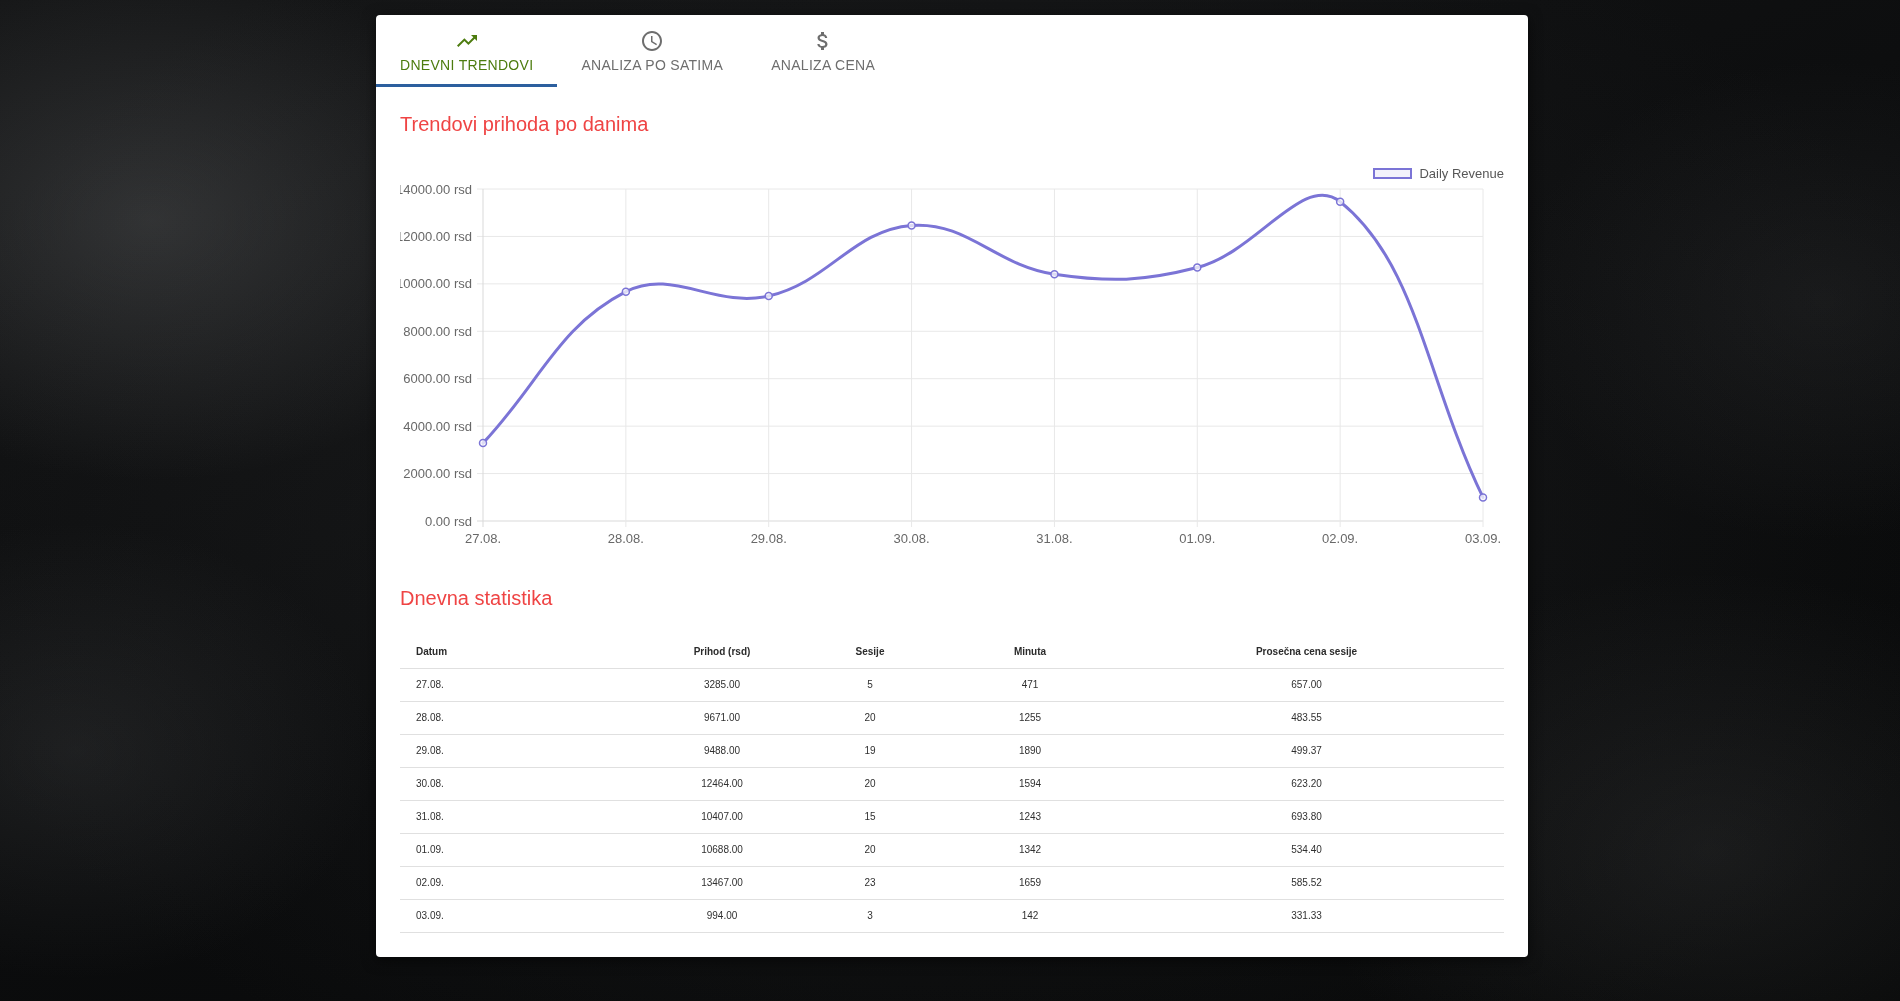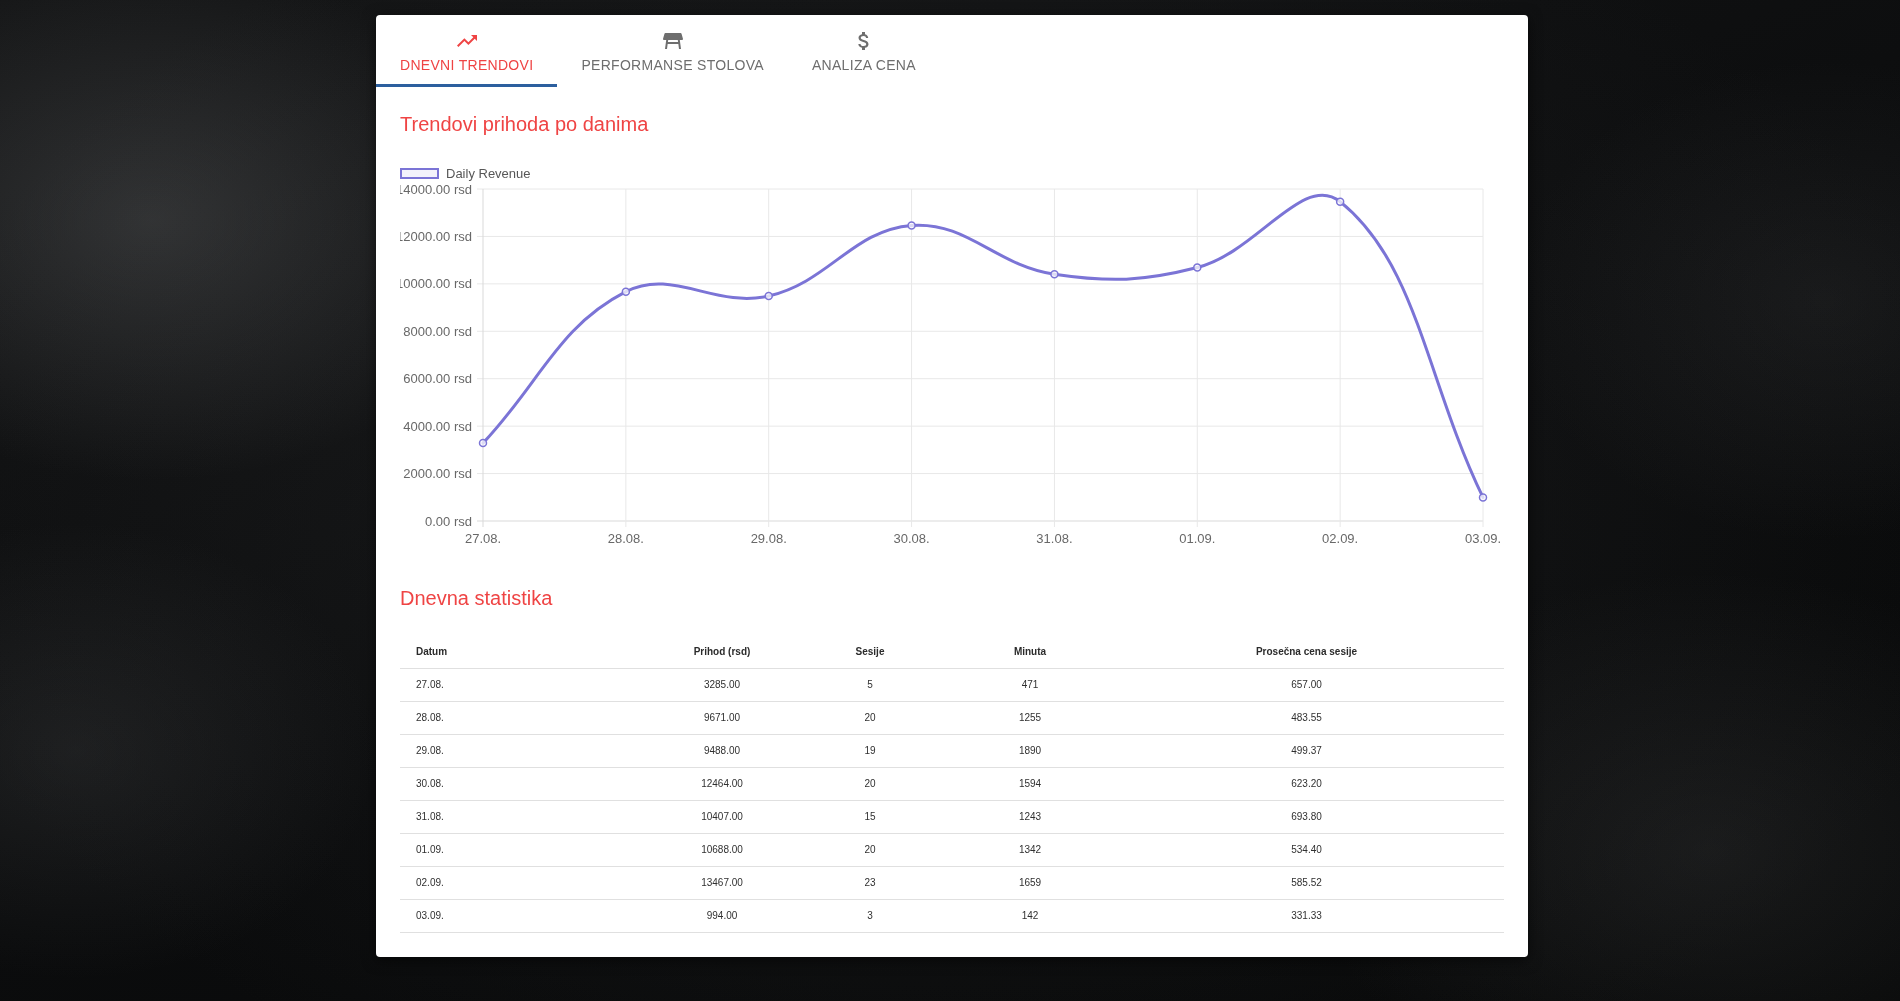--- a/index.html
+++ b/index.html
@@ -25,30 +25,30 @@
   
   .tabbar { display:flex; height:72px; align-items:stretch; }
   .tab {
     display:inline-flex; flex-direction:column; align-items:center; justify-content:center;
     padding:10px 24px 8px; cursor:pointer; color:#6e6e6e; min-width:72px;
     border-bottom:3px solid transparent;
   }
   .tab .tab-icon { width:24px; height:24px; margin-bottom:4px; }
   .tab .tab-icon svg { width:24px; height:24px; fill:currentColor; display:block; }
   .tab .tab-label { font-size:14px; letter-spacing:0.3px; white-space:nowrap; }
-  .tab.active { color:#ef4444; border-bottom-color:#2c5f9e; }
+  .tab.active { color:#4d7c0f; border-bottom-color:#2c5f9e; }
 
   
   .section-title {
     position:absolute; left:24px; font-size:20px; color:#ef4444; font-weight:400;
   }
   #chart-title { top:98px; }
   .legend {
     position:absolute; left:24px; top:151px; width:1104px;
-    display:flex; justify-content:flex-start; align-items:center; gap:7px;
+    display:flex; justify-content:flex-end; align-items:center; gap:7px;
   }
   .legend-swatch {
     width:39px; height:11px; background:#f3f2fb; border:2px solid #7b74d6; display:inline-block;
   }
   .legend-label { font-size:13px; color:#575757; }
   #chart-wrap { position:absolute; left:24px; top:170px; width:1104px; height:370px; }
 
   
   #table-title { top:572px; }
   .stats-table-wrap { position:absolute; left:24px; top:620px; width:1104px; }
@@ -70,24 +70,24 @@
         <span class="tab-icon">
           <svg viewBox="0 0 24 24">
             <path d="M16 6l2.29 2.29-4.88 4.88-4-4L2 16.59 3.41 18l6-6 4 4 6.3-6.29L22 12V6z"></path>
           </svg>
         </span>
         <span class="tab-label">DNEVNI TRENDOVI</span>
       </div>
       <div class="tab">
         <span class="tab-icon">
           <svg viewBox="0 0 24 24">
-            <path d="M21.96 9.73l-1.43-5a.996.996 0 0 0-.96-.73H4.43c-.45 0-.84.3-.96.73l-1.43 5c-.18.63.3 1.27.96 1.27h2.2L4 20h2l.67-5h10.67l.66 5h2l-1.2-9H21c.66 0 1.14-.64.96-1.27zM6.93 13l.27-2h9.6l.27 2H6.93z"></path>
+            <path d="M11.99 2C6.47 2 2 6.48 2 12s4.47 10 9.99 10C17.52 22 22 17.52 22 12S17.52 2 11.99 2zm.01 18c-4.42 0-8-3.58-8-8s3.58-8 8-8 8 3.58 8 8-3.58 8-8 8zm.5-13H11v6l5.25 3.15.75-1.23-4.5-2.67z"></path>
           </svg>
         </span>
-        <span class="tab-label">PERFORMANSE STOLOVA</span>
+        <span class="tab-label">ANALIZA PO SATIMA</span>
       </div>
       <div class="tab">
         <span class="tab-icon">
           <svg viewBox="0 0 24 24">
             <path d="M11.8 10.9c-2.27-.59-3-1.2-3-2.15 0-1.09 1.01-1.85 2.7-1.85 1.78 0 2.44.85 2.5 2.1h2.21c-.07-1.72-1.12-3.3-3.21-3.81V3h-3v2.16c-1.94.42-3.5 1.68-3.5 3.61 0 2.31 1.91 3.46 4.7 4.13 2.5.6 3 1.48 3 2.41 0 .69-.49 1.79-2.7 1.79-2.06 0-2.87-.92-2.98-2.1h-2.2c.12 2.19 1.76 3.42 3.68 3.83V21h3v-2.15c1.95-.37 3.5-1.5 3.5-3.55 0-2.84-2.43-3.81-4.7-4.4z"></path>
           </svg>
         </span>
         <span class="tab-label">ANALIZA CENA</span>
       </div>
     </div>

